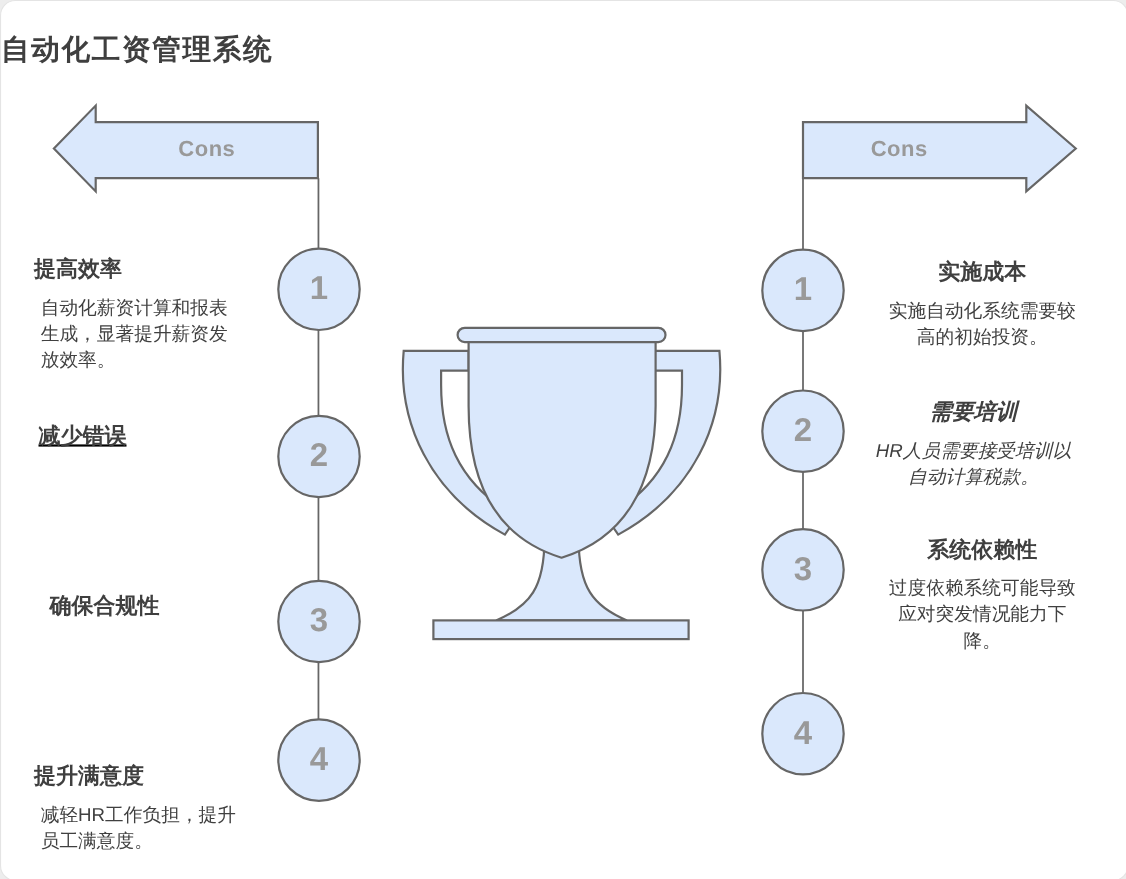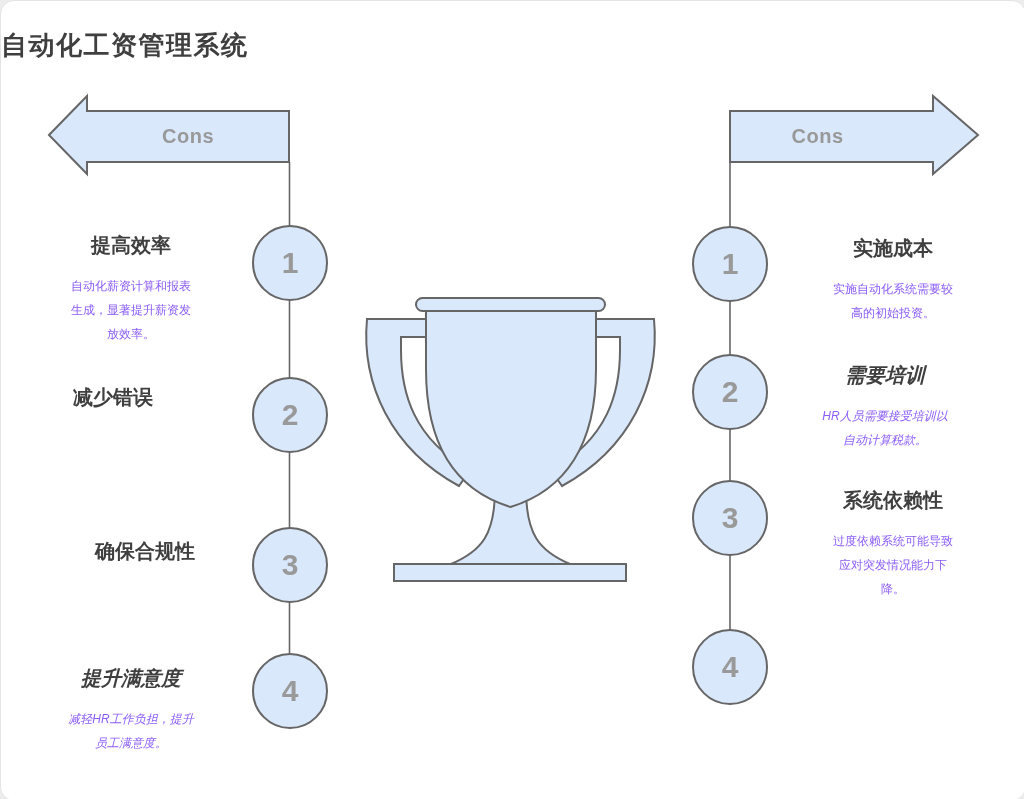--- a/index.html
+++ b/index.html
@@ -22,22 +22,22 @@
   .arrow-label.pros{left:86px;width:202px;}
   .arrow-label.cons{left:715px;width:203px;}
   .step-circle{
     position:absolute;width:76px;height:76px;border-radius:50%;
     background:#dae8fc;border:2px solid #666666;box-sizing:border-box;
     display:flex;align-items:center;justify-content:center;
     font-size:30px;font-weight:bold;color:#999999;
   }
   .item{position:absolute;width:200px;}
   .item .item-title{font-size:20px;font-weight:bold;color:#3f3f3f;line-height:26px;margin:0 0 10px 0;}
-  .item .item-desc{font-size:12px;color:#8b5cf6;line-height:24px;white-space:pre-line;margin:16px;}
-  .item.left{text-align:center;}
+  .item .item-desc{font-size:17px;color:#404040;line-height:24px;white-space:pre-line;margin:6px;}
+  .item.left{text-align:left;}
   .item.right{text-align:center;}
 </style>
 </head>
 <body>
 
 <div class="canvas">
 
   <svg class="layer">
 
     <line x1="288.5" y1="161" x2="288.5" y2="690" class="thinstroke"></line>
@@ -87,27 +87,27 @@
   <div class="step-circle" style="left:691px;top:628px;">
       <span>4</span>
     </div>
 
   <div class="item left" style="left:30px;top:231px;">
     <div class="item-title">提高效率</div>
     <div class="item-desc">自动化薪资计算和报表
 生成，显著提升薪资发
 放效率。</div>
   </div>
-  <div class="item left" style="left:12px;top:383px;">
+  <div class="item left" style="left:34px;top:383px;text-decoration:underline;">
     <div class="item-title">减少错误</div>
   </div>
   <div class="item left" style="left:44px;top:537px;">
     <div class="item-title">确保合规性</div>
   </div>
-  <div class="item left" style="left:30px;top:664px;font-style:italic;">
+  <div class="item left" style="left:30px;top:692px;">
     <div class="item-title">提升满意度</div>
     <div class="item-desc">减轻HR工作负担，提升
 员工满意度。</div>
   </div>
 
   <div class="item right" style="left:792px;top:234px;">
     <div class="item-title">实施成本</div>
     <div class="item-desc">实施自动化系统需要较
 高的初始投资。</div>
   </div>

